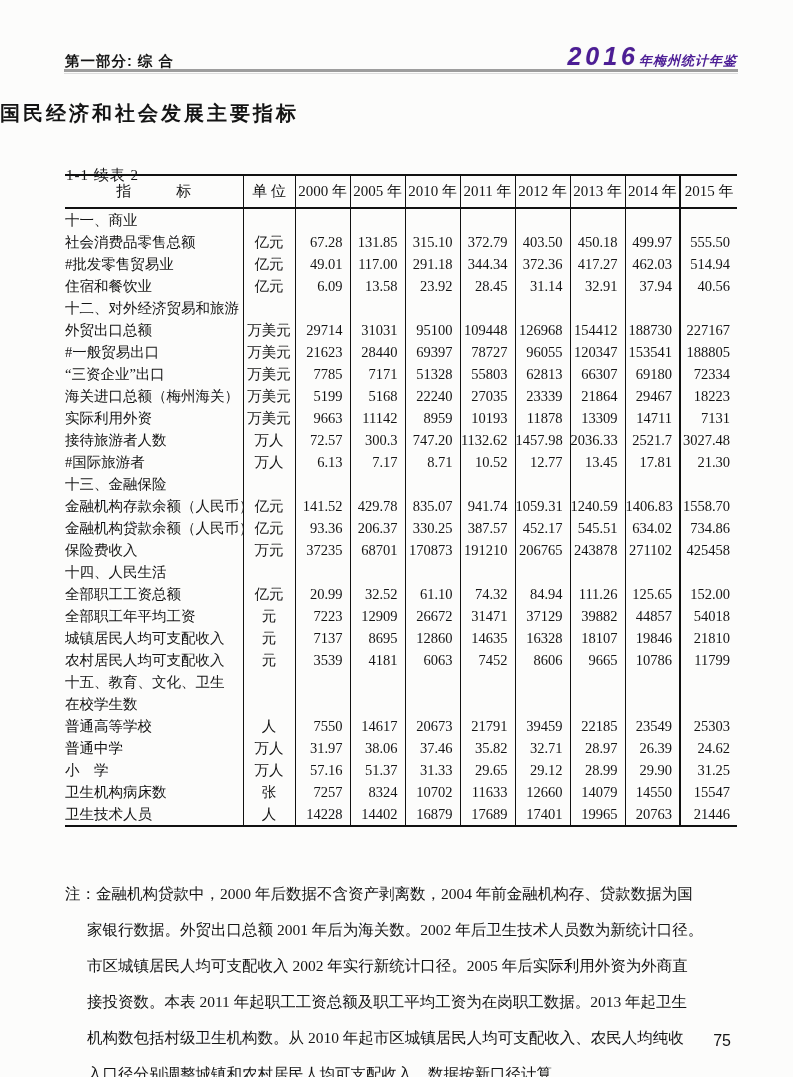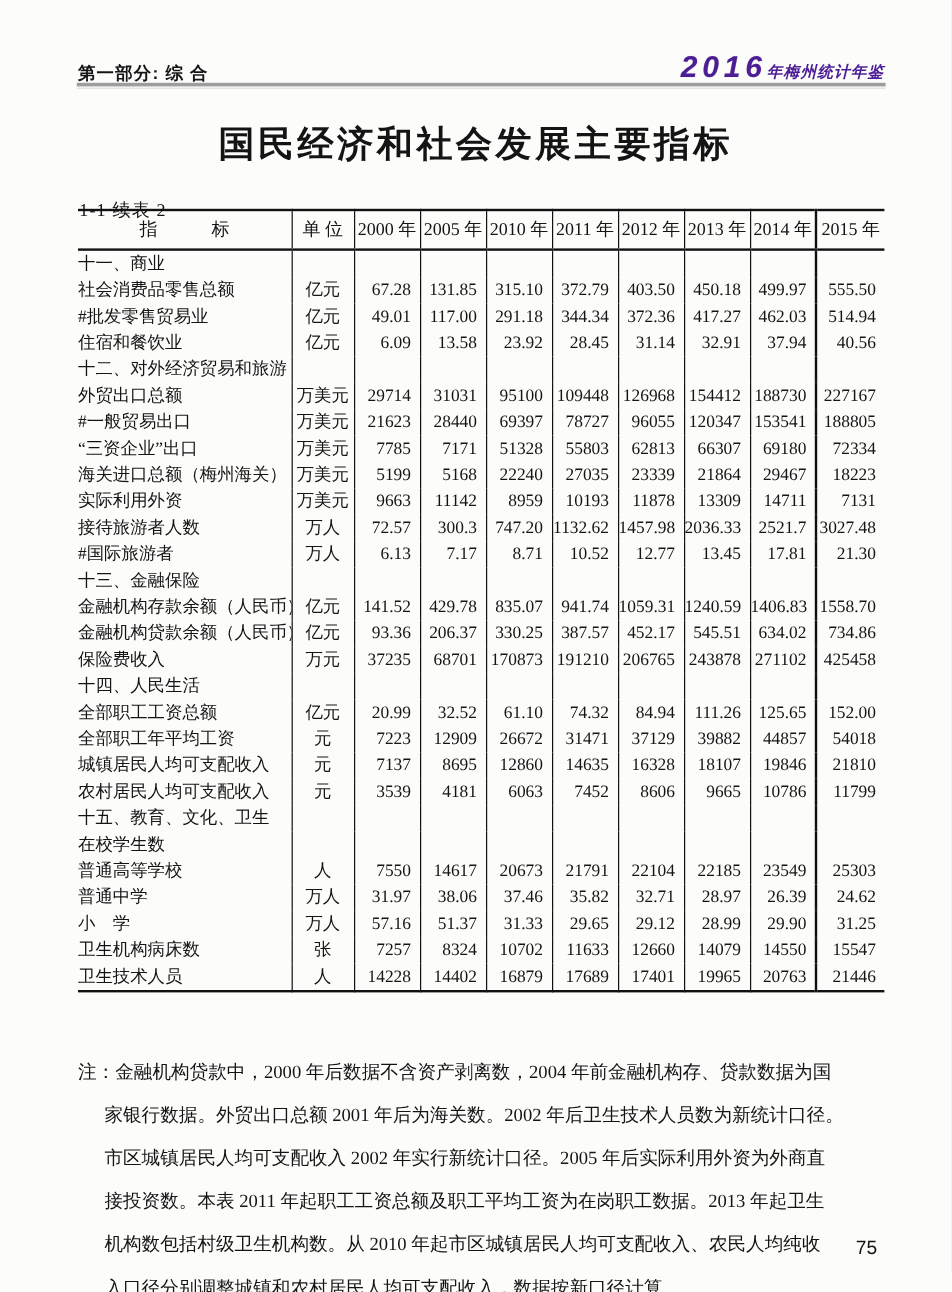--- a/index.html
+++ b/index.html
@@ -28,21 +28,21 @@
     text-shadow:0 0 1px #c8c8c8;
   }
   .yearbook-suffix{font-size:13px;letter-spacing:1px;}
   .header-rule{
     position:absolute;top:69px;left:64px;right:55px;
     height:1px;border-top:3px solid #9d9d9d;border-bottom:1px solid #dcdcdc;
   }
   
   .page-title{
     position:absolute;top:100px;left:0;width:100%;
-    text-align:center;font-size:30px;font-weight:bold;letter-spacing:3px;
+    font-size:20px;font-weight:bold;letter-spacing:3px;
   }
   .table-caption{
     position:absolute;top:166px;left:66px;font-size:15px;letter-spacing:1px;
   }
   
   table.ind-table{
     position:absolute;top:174px;left:65px;width:672px;
     border-collapse:collapse;table-layout:fixed;
     border-top:2px solid #111;border-bottom:2px solid #111;
   }
@@ -398,21 +398,21 @@
           <td class="c8 val"></td>
           <td class="c9 val"></td>
         </tr>
         <tr>
           <td class="c0 ind i2">普通高等学校</td>
           <td class="c1 unit">人</td>
           <td class="c2 val">7550</td>
           <td class="c3 val">14617</td>
           <td class="c4 val">20673</td>
           <td class="c5 val">21791</td>
-          <td class="c6 val">22104</td>
+          <td class="c6 val">39459</td>
           <td class="c7 val">22185</td>
           <td class="c8 val">23549</td>
           <td class="c9 val">25303</td>
         </tr>
         <tr>
           <td class="c0 ind i2">普通中学</td>
           <td class="c1 unit">万人</td>
           <td class="c2 val">31.97</td>
           <td class="c3 val">38.06</td>
           <td class="c4 val">37.46</td>

